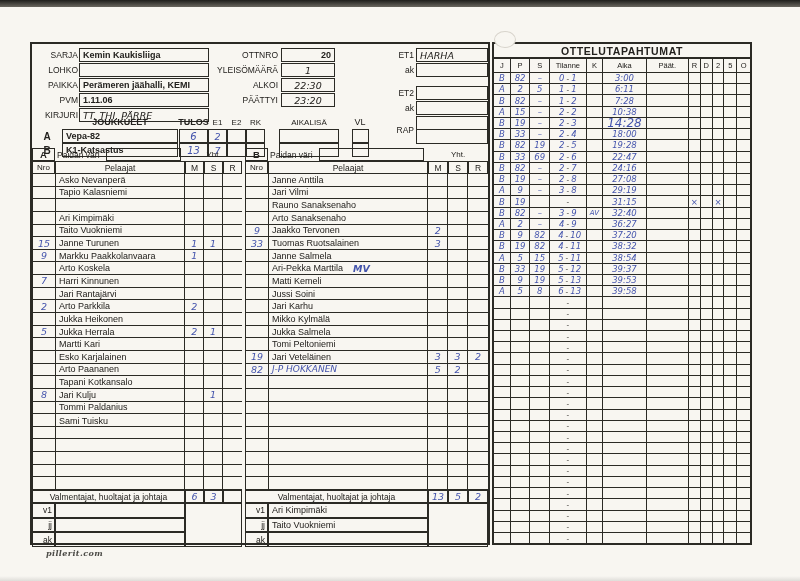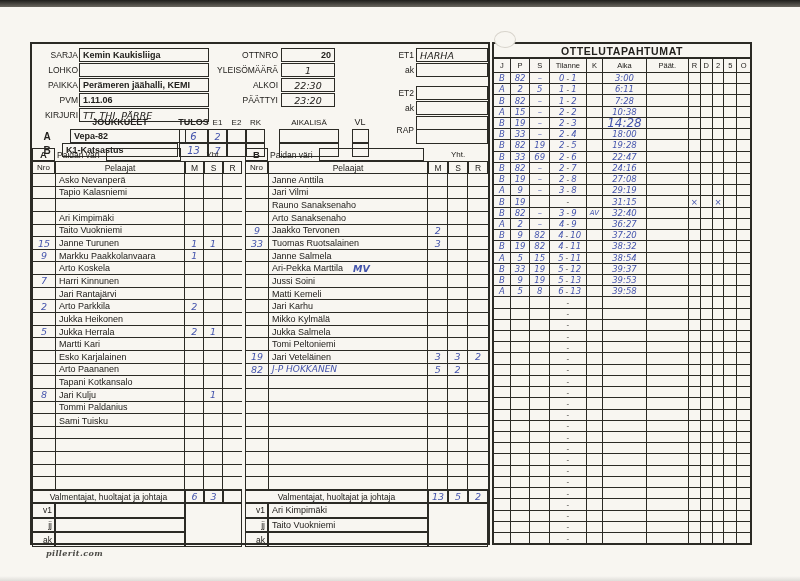--- a/index.html
+++ b/index.html
@@ -96,21 +96,21 @@
     <div style="position: absolute; left: 384px; top: 72px; width: 72px; height: 14px; border: 1px solid var(--line);"></div>
     <div style="position: absolute; left: 384px; top: 85px; width: 72px; height: 15px; border: 1px solid var(--line);"></div>
     <div class="cc" style="position: absolute; left: 30px; top: 72px; width: 116px; height: 12px; font-weight: bold; font-size: 9px;">JOUKKUEET</div>
     <div class="cc" style="position: absolute; left: 147px; top: 72px; width: 29px; height: 12px; font-weight: bold; font-size: 9px;">TULOS</div>
     <div class="cc" style="position: absolute; left: 176px; top: 72px; width: 19px; height: 12px; font-size: 8px;">E1</div>
     <div class="cc" style="position: absolute; left: 195px; top: 72px; width: 19px; height: 12px; font-size: 8px;">E2</div>
     <div class="cc" style="position: absolute; left: 214px; top: 72px; width: 19px; height: 12px; font-size: 8px;">RK</div>
     <div class="cc" style="position: absolute; left: 240px; top: 72px; width: 74px; height: 12px; font-size: 8px;">AIKALISÄ</div>
     <div class="cc" style="position: absolute; left: 311px; top: 72px; width: 34px; height: 12px; font-size: 9px;">VL</div>
     <div class="cc" style="position: absolute; left: 6px; top: 85px; width: 18px; height: 14px; font-weight: bold; font-size: 10px;">A</div>
-    <div style="position: absolute; left: 30px; top: 85px; width: 116px; height: 14px; border: 1px solid var(--line); display: flex; align-items: center; padding: 0px 3px; margin-left: 8px;">
+    <div style="position: absolute; left: 30px; top: 85px; width: 116px; height: 14px; border: 1px solid var(--line); display: flex; align-items: center; padding: 0px 3px;">
       <div class="pv">Vepa-82</div>
     </div>
     <div class="cc hw" style="position: absolute; left: 147px; top: 85px; width: 29px; height: 14px; border: 1px solid var(--line); font-size: 10px;">6</div>
     <div class="cc hw" style="position: absolute; left: 176px; top: 85px; width: 19px; height: 14px; border: 1px solid var(--line); font-size: 9.5px;">2</div>
     <div class="cc" style="position: absolute; left: 195px; top: 85px; width: 19px; height: 14px; border: 1px solid var(--line);"></div>
     <div class="cc" style="position: absolute; left: 214px; top: 85px; width: 19px; height: 14px; border: 1px solid var(--line);"></div>
     <div class="cc" style="position: absolute; left: 247px; top: 85px; width: 60px; height: 14px; border: 1px solid var(--line);"></div>
     <div class="cc" style="position: absolute; left: 320px; top: 85px; width: 17px; height: 14px; border: 1px solid var(--line);"></div>
     <div class="cc" style="position: absolute; left: 6px; top: 99px; width: 18px; height: 14px; font-weight: bold; font-size: 10px;">B</div>
     <div style="position: absolute; left: 30px; top: 99px; width: 116px; height: 14px; border: 1px solid var(--line); display: flex; align-items: center; padding: 0px 3px;">
@@ -436,30 +436,30 @@
           <div class="" style="font-size: 9px;">Ari-Pekka Marttila</div>
           <div class="hw" style="margin-left: 10px; font-size: 9.5px; font-weight: bold;">MV</div>
         </div>
         <div class="cc hw" style="width: 20px; border-right: 1px solid var(--line); font-size: 9.5px;"></div>
         <div class="cc hw" style="width: 20px; border-right: 1px solid var(--line); font-size: 9.5px;"></div>
         <div class="cc hw" style="width: 20px; font-size: 9.5px;"></div>
       </div>
       <div style="flex: 1 1 0%; display: flex; border-bottom: 1px solid var(--line); min-height: 0px;">
         <div class="cc hw" style="width: 23px; border-right: 1px solid var(--line); font-size: 9.5px;"></div>
         <div style="width: 160px; border-right: 1px solid var(--line); display: flex; align-items: center; padding: 0px 3px; overflow: visible; white-space: nowrap;">
+          <div class="" style="font-size: 9px;">Matti Kemeli</div>
+        </div>
+        <div class="cc hw" style="width: 20px; border-right: 1px solid var(--line); font-size: 9.5px;"></div>
+        <div class="cc hw" style="width: 20px; border-right: 1px solid var(--line); font-size: 9.5px;"></div>
+        <div class="cc hw" style="width: 20px; font-size: 9.5px;"></div>
+      </div>
+      <div style="flex: 1 1 0%; display: flex; border-bottom: 1px solid var(--line); min-height: 0px;">
+        <div class="cc hw" style="width: 23px; border-right: 1px solid var(--line); font-size: 9.5px;"></div>
+        <div style="width: 160px; border-right: 1px solid var(--line); display: flex; align-items: center; padding: 0px 3px; overflow: visible; white-space: nowrap;">
           <div class="" style="font-size: 9px;">Jussi Soini</div>
-        </div>
-        <div class="cc hw" style="width: 20px; border-right: 1px solid var(--line); font-size: 9.5px;"></div>
-        <div class="cc hw" style="width: 20px; border-right: 1px solid var(--line); font-size: 9.5px;"></div>
-        <div class="cc hw" style="width: 20px; font-size: 9.5px;"></div>
-      </div>
-      <div style="flex: 1 1 0%; display: flex; border-bottom: 1px solid var(--line); min-height: 0px;">
-        <div class="cc hw" style="width: 23px; border-right: 1px solid var(--line); font-size: 9.5px;"></div>
-        <div style="width: 160px; border-right: 1px solid var(--line); display: flex; align-items: center; padding: 0px 3px; overflow: visible; white-space: nowrap;">
-          <div class="" style="font-size: 9px;">Matti Kemeli</div>
         </div>
         <div class="cc hw" style="width: 20px; border-right: 1px solid var(--line); font-size: 9.5px;"></div>
         <div class="cc hw" style="width: 20px; border-right: 1px solid var(--line); font-size: 9.5px;"></div>
         <div class="cc hw" style="width: 20px; font-size: 9.5px;"></div>
       </div>
       <div style="flex: 1 1 0%; display: flex; border-bottom: 1px solid var(--line); min-height: 0px;">
         <div class="cc hw" style="width: 23px; border-right: 1px solid var(--line); font-size: 9.5px;"></div>
         <div style="width: 160px; border-right: 1px solid var(--line); display: flex; align-items: center; padding: 0px 3px; overflow: visible; white-space: nowrap;">
           <div class="" style="font-size: 9px;">Jari Karhu</div>
         </div>

